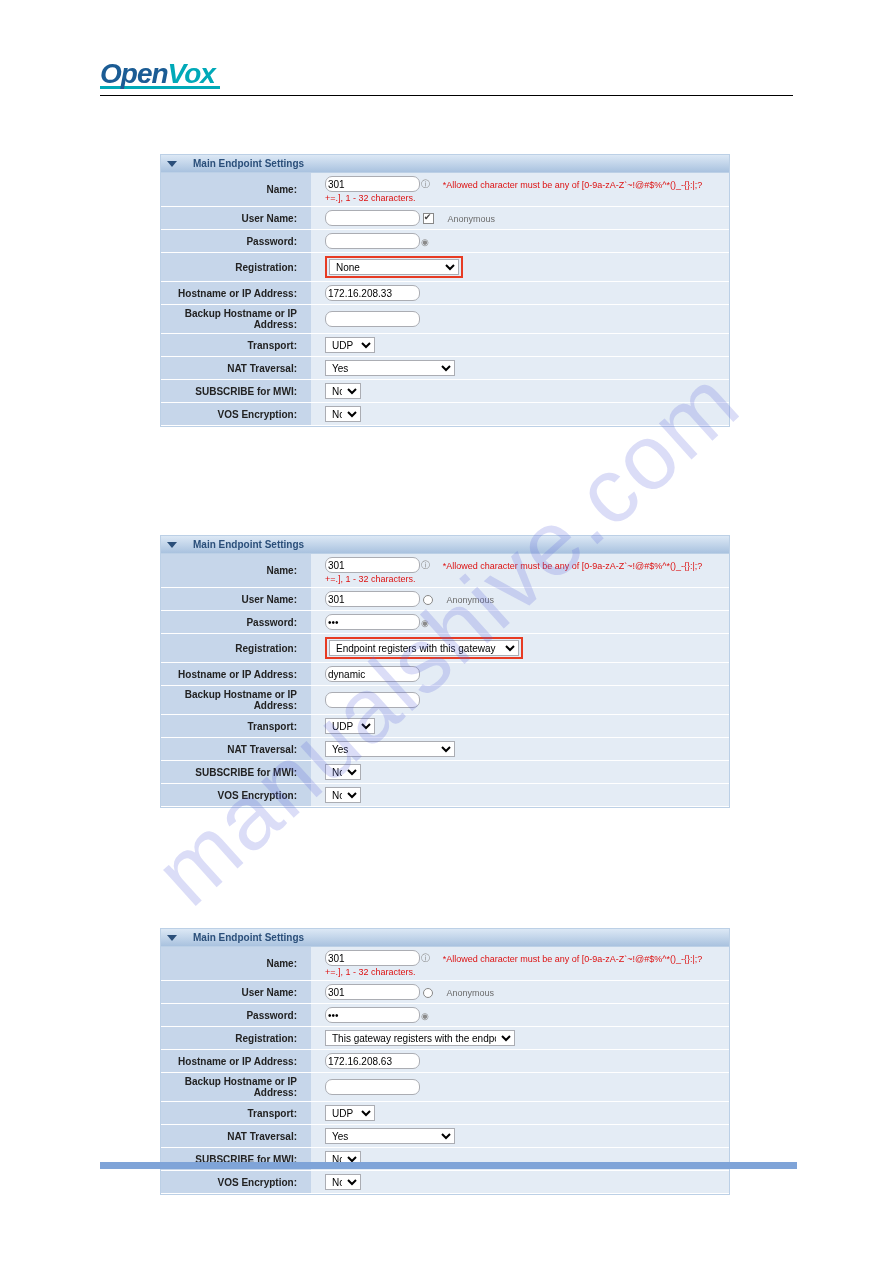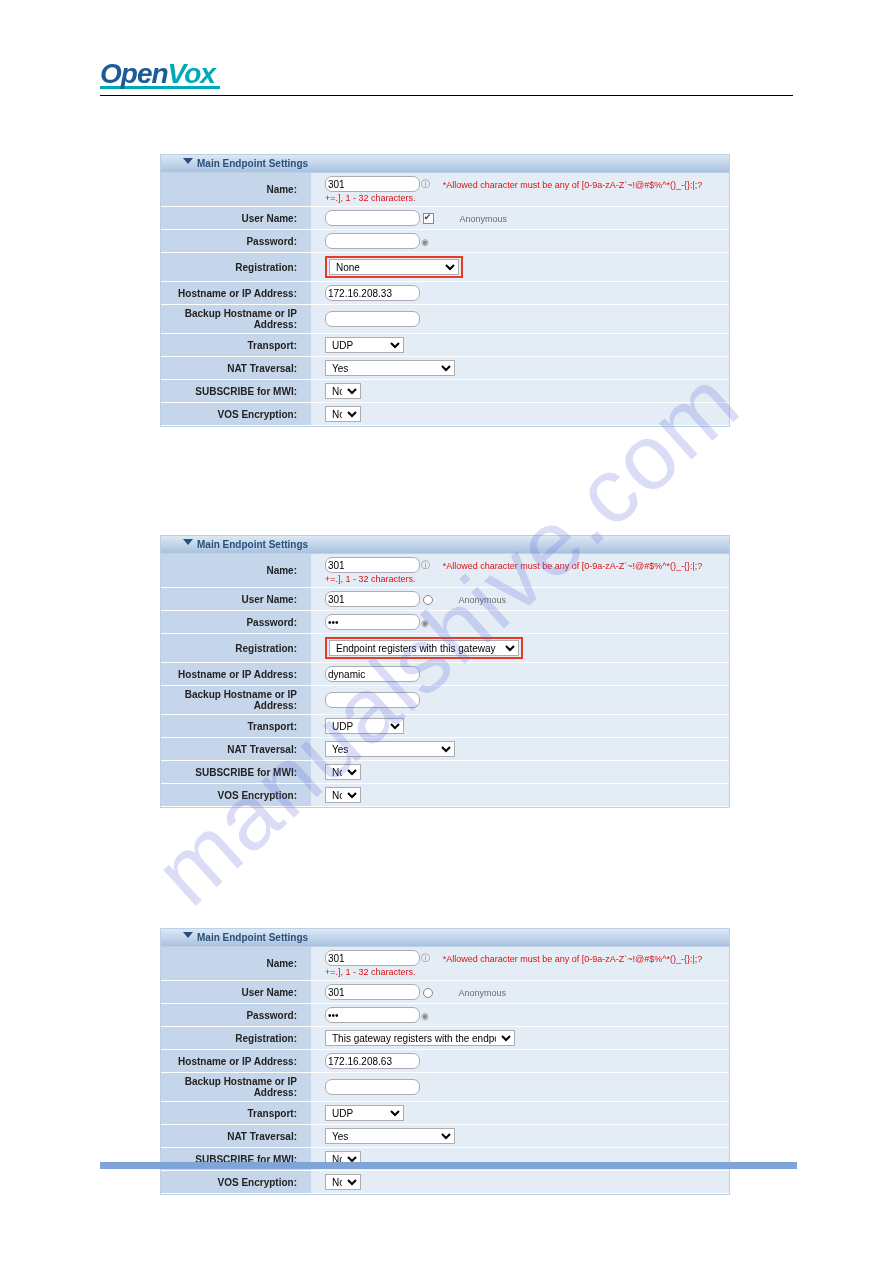--- a/index.html
+++ b/index.html
@@ -24,26 +24,27 @@
   .logo-vox { color: #00a9b8; }
   .underline-teal { height: 3px; background: #00a9b8; width: 120px; margin-top: -4px; }
   hr.topline { border: none; border-top: 1px solid #000; margin: 6px 0 0 0; }
 
   .panel-wrap { margin-top: 58px; margin-left: 60px; width: 570px; border: 1px solid #bcd0e6; background: #fff; }
   .panel-wrap.sm-gap { margin-top: 108px; }
   .panel-wrap.lg-gap { margin-top: 120px; }
 
   .section-bar {
     background: linear-gradient(#dce8f5, #a9c2df);
-    padding: 3px 22px;
+    padding: 3px 6px;
     font-size: 10px;
     font-weight: bold;
     color: #2b4f7a;
     display: flex;
-    gap: 4px;
+    align-items: center;
+    gap: 16px;
     border-bottom: 1px solid #bcd0e6;
   }
   .tri-down {
     width: 0; height: 0;
     border-left: 5px solid transparent;
     border-right: 5px solid transparent;
     border-top: 6px solid #2b4f7a;
   }
 
   table.form { width: 100%; border-collapse: collapse; }
@@ -63,28 +64,28 @@
   input.txt, select.sel {
     font-family: Arial, Helvetica, sans-serif;
     font-size: 10px;
     border: 1px solid #abadb3;
     background: #fff;
     padding: 1px 2px;
     height: 16px;
     box-sizing: border-box;
   }
   input.txt.wide { width: 95px; border-radius: 7px; }
-  select.sel.narrow { width: 79px; }
+  select.sel.narrow { width: 50px; }
   select.sel.med { width: 130px; }
   select.sel.xwide { width: 190px; }
   select.sel.xsmall { width: 36px; }
 
   .inline-icon { display:inline-block; vertical-align:middle; font-size:9px; color:#8a8a8a; margin-left:1px; }
   .hint { color: #d11; font-size: 9px; margin-left: 10px; }
-  .muted { color: #6b6b6b; font-size: 9px; margin-left: 20px; }
+  .muted { color: #6b6b6b; font-size: 9px; margin-left: 8px; }
 
   .red-box { border: 2px solid #e73b23; display:inline-block; padding: 1px 2px; }
   .checkbox-sq { display:inline-block; width:11px; height:11px; border:1px solid #888; background:#fff; vertical-align:middle; margin-right:3px; position:relative;}
   .checkbox-sq.checked::after { content:"✔"; position:absolute; font-size:9px; top:-2px; left:0px; color:#444;}
   .radio-c { display:inline-block; width:10px; height:10px; border:1px solid #888; border-radius:50%; background:#fff; vertical-align:middle; margin-right:3px;}
 
   .footer-bar {
     position: absolute;
     left: 100px;
     bottom: 94px;

